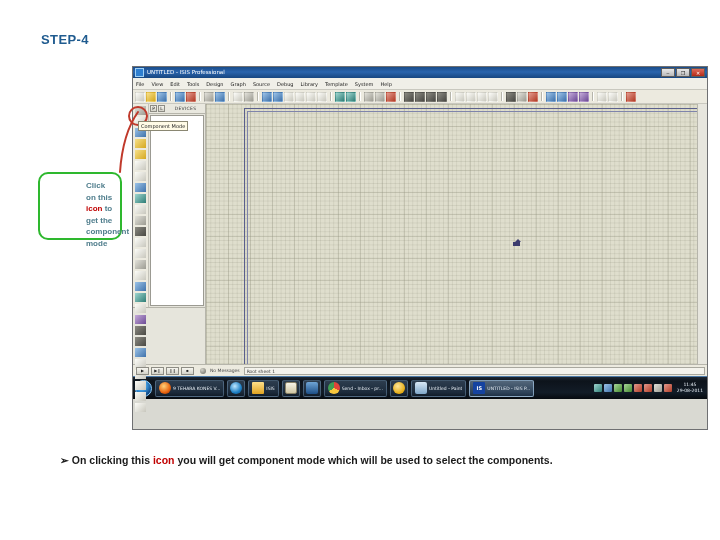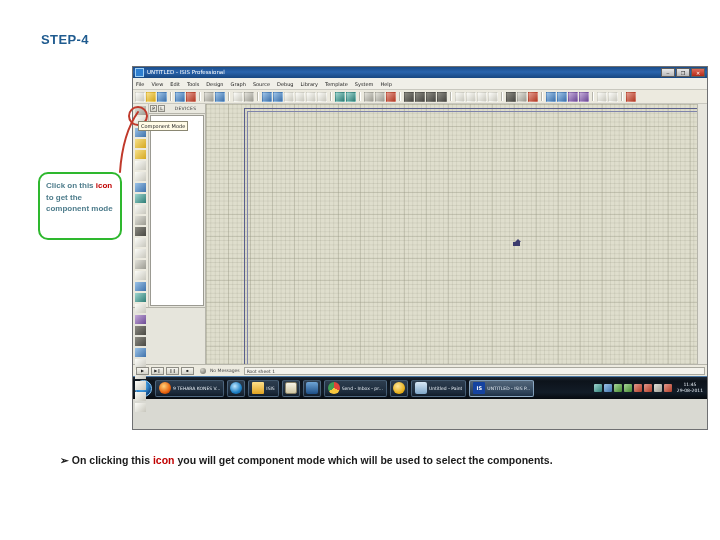--- a/index.html
+++ b/index.html
@@ -450,20 +450,21 @@
     background: #ffffff;
     padding: 6px 5px 0 6px;
     z-index: 20;
   }
   .callout-text {
     font-size: 8px;
     line-height: 11.5px;
     color: #4f7d8c;
     font-weight: bold;
     font-family: "Liberation Sans", sans-serif;
+    margin-left: 40px;
   }
   .callout-text .em { color: #c00000; }
 
   
   .bullet-line {
     position: absolute;
     left: 60px;
     top: 454px;
     right: 30px;
     font-size: 10.5px;

